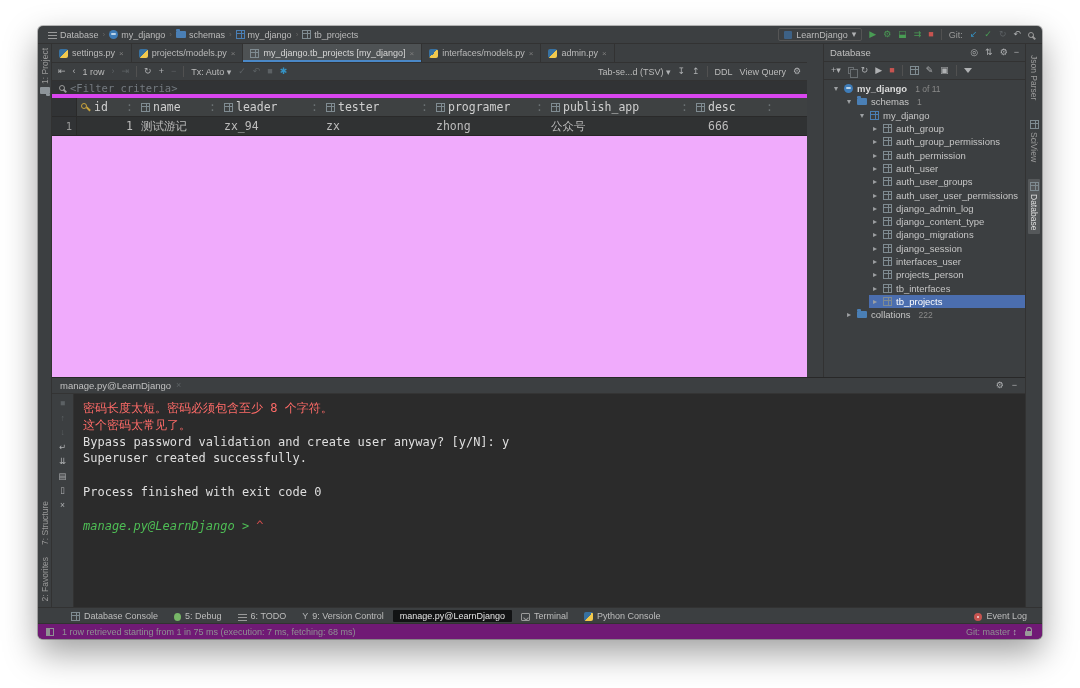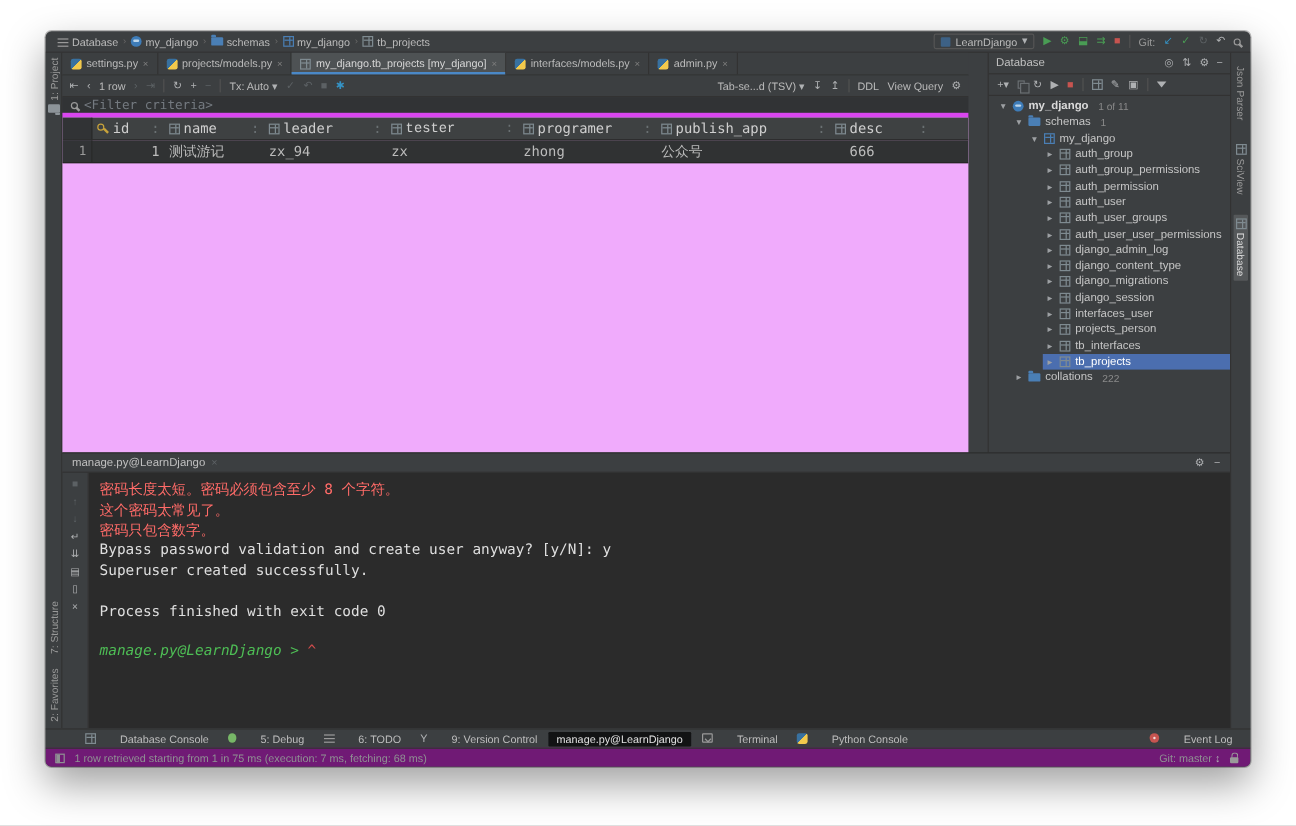--- a/index.html
+++ b/index.html
@@ -78,21 +78,21 @@
   .console-tabbar .spacer{flex:1;}
   .console-body { flex:1; display:flex; min-height:0; background:#2b2b2b; }
   .console-gutter { width:22px; background:#3c3f41; border-right:1px solid #323232; display:flex; flex-direction:column; align-items:center; gap:6px; padding-top:5px; flex:0 0 auto; }
   .console-gutter .glyph{ font-size:8.5px; }
   .console-text { flex:1; padding:6px 0 0 9px; font-family:"DejaVu Sans Mono","DejaVu Sans", monospace; font-size:12px; line-height:16.8px; color:#dfdfdf; overflow:hidden; }
   .cl-error { color:#ff6b68; }
   .cl-prompt { color:#4ebe55; font-style:italic; }
   .cursor { color:#d14c4c; font-style:normal; margin-left:7px; }
   
   .toolbar-bottom { height:16px; background:#3c3f41; border-top:1px solid #323232; display:flex; align-items:center; gap:2px; padding:0 8px 0 26px; font-size:9px; flex:0 0 auto; }
-  .tb-item { display:flex; align-items:flex-start; gap:20px; padding:1px 7px; color:#bdbdbd; border-radius:1px; }
+  .tb-item { display:flex; align-items:flex-end; gap:4px; padding:1px 7px; color:#bdbdbd; border-radius:1px; }
   .tb-item.active { background:#121314; color:#e2e2e2; }
   .toolbar-bottom .spacer{flex:1;}
   .statusbar { height:16px; background:#701a75; border-top:1px solid #323232; display:flex; align-items:center; gap:8px; padding:0 10px 0 8px; font-size:9px; color:#8f9193; flex:0 0 auto; }
   .statusbar .spacer{flex:1;}
   
   .i-grid { width:9px; height:9px; display:inline-block; border:1px solid #7f8b91; flex:0 0 auto;
     background: linear-gradient(#7f8b91,#7f8b91) 0 2px/100% 1px no-repeat,
                 linear-gradient(#7f8b91,#7f8b91) 4px 0/1px 100% no-repeat; }
   .i-grid.blue { border-color:#4a7fb5; background: linear-gradient(#4a7fb5,#4a7fb5) 0 2px/100% 1px no-repeat, linear-gradient(#4a7fb5,#4a7fb5) 4px 0/1px 100% no-repeat; }
   .i-folder { width:10px; height:7px; display:inline-block; background:#4a7fb5; border-radius:1px; position:relative; flex:0 0 auto; }
@@ -264,21 +264,21 @@
                 <div class="gcell" style="width: 83px;">
                   <span class="i-grid"></span>
                   <span>name</span>
                   <span class="colon">:</span>
                 </div>
                 <div class="gcell" style="width: 102px;">
                   <span class="i-grid"></span>
                   <span>leader</span>
                   <span class="colon">:</span>
                 </div>
-                <div class="gcell" style="width: 110px; font-family: Liberation Mono, monospace;">
+                <div class="gcell" style="width: 110px;">
                   <span class="i-grid"></span>
                   <span>tester</span>
                   <span class="colon">:</span>
                 </div>
                 <div class="gcell" style="width: 115px;">
                   <span class="i-grid"></span>
                   <span>programer</span>
                   <span class="colon">:</span>
                 </div>
                 <div class="gcell" style="width: 145px;">
@@ -478,21 +478,20 @@
             <span class="glyph g-dim">↓</span>
             <span class="glyph">↵</span>
             <span class="glyph">⇊</span>
             <span class="glyph">▤</span>
             <span class="glyph">▯</span>
             <span class="glyph">×</span>
           </div>
           <div class="console-text" id="console-lines">
               <div class="cl-error">密码长度太短。密码必须包含至少 8 个字符。</div>
               <div class="cl-error">这个密码太常见了。</div>
-              <div class="cl-error">密码只包含数字。</div>
               <div>Bypass password validation and create user anyway? [y/N]:  y</div>
               <div>Superuser created successfully.</div>
               <div>&nbsp;</div>
               <div>Process finished with exit code 0</div>
               <div>&nbsp;</div>
               <div class="cl-prompt">manage.py@LearnDjango &gt;<span class="cursor">^</span></div>
             </div>
         </div>
       </div>
     </div>

